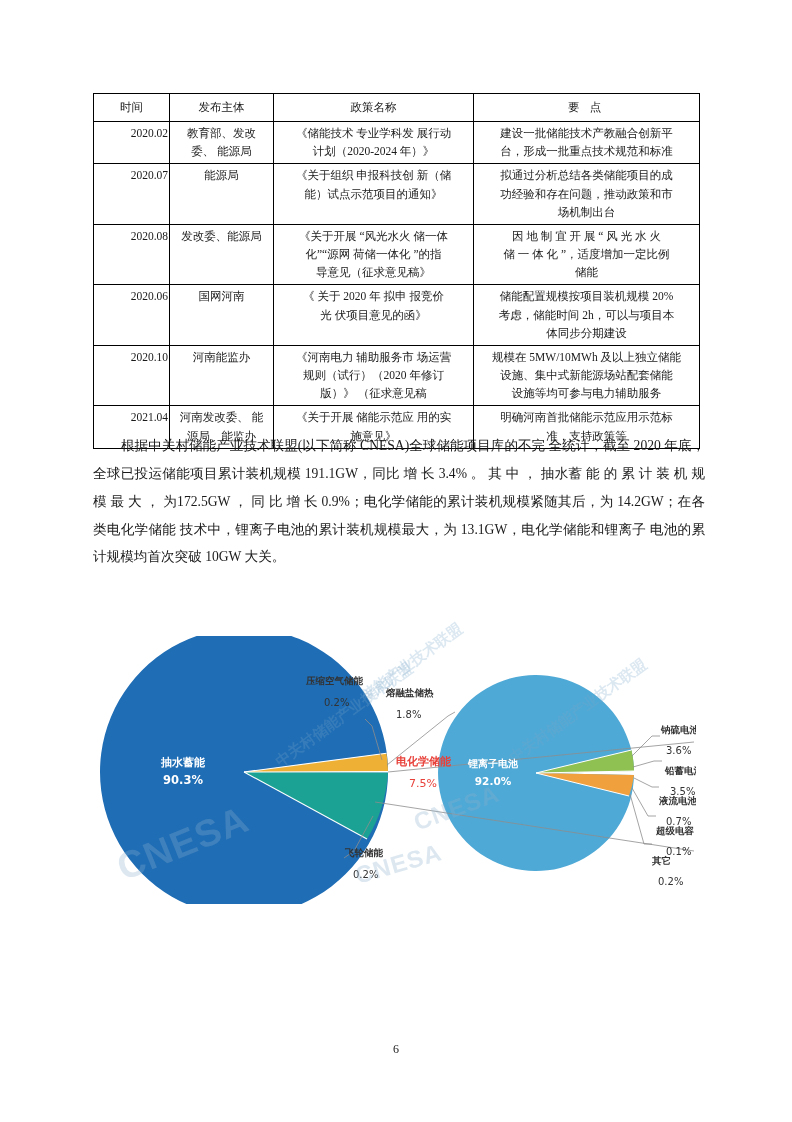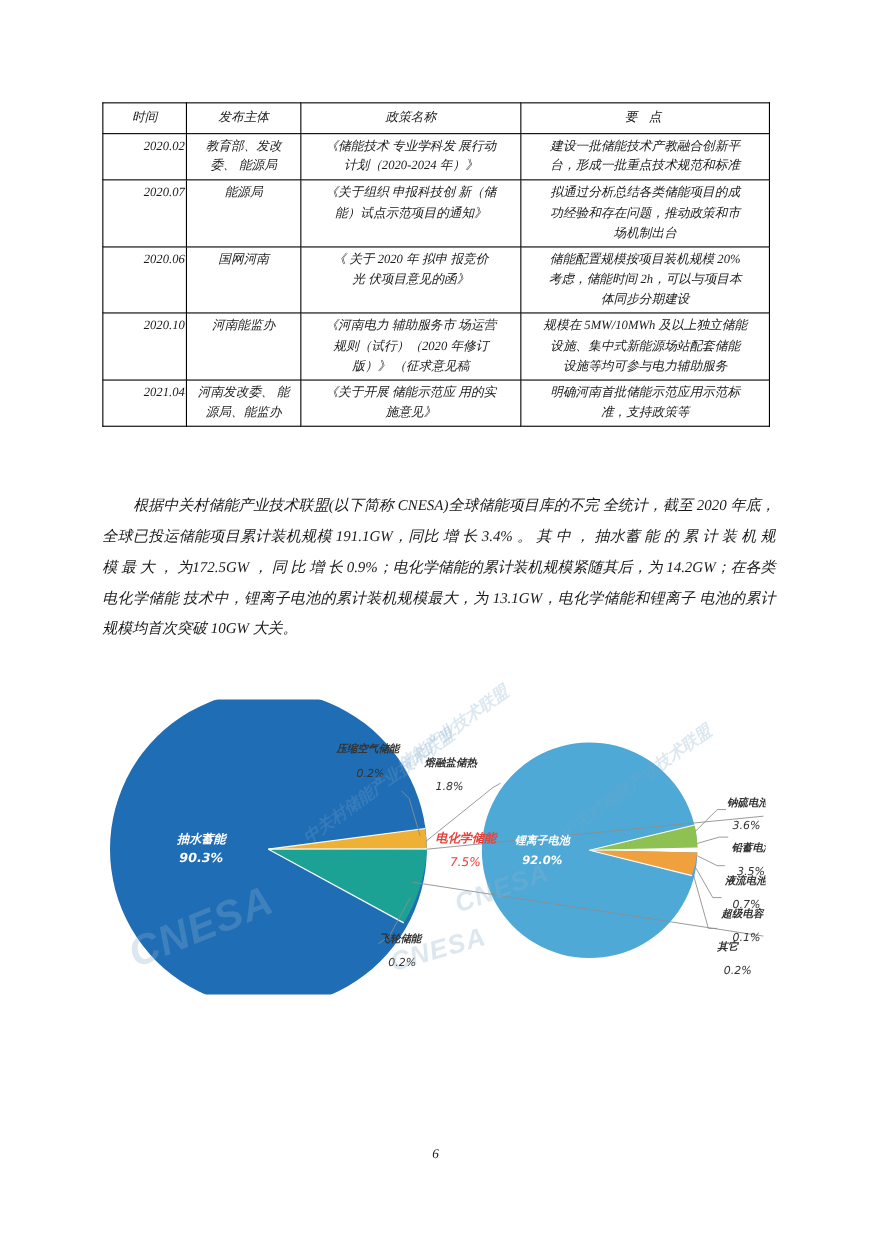--- a/index.html
+++ b/index.html
@@ -14,21 +14,20 @@
     font-family: "Liberation Serif", "DejaVu Serif", serif;
     color: #000;
     overflow: hidden;
   }
   .page {
     position: absolute;
     left: 0; top: 0;
     width: 636px;
     height: 1122px;
     background: #fff;
-    font-style: italic;
   }
 
   
   .policy-table {
     position: absolute;
     left: 93px;
     top: 93px;
     width: 606px;
     border-collapse: collapse;
     table-layout: fixed;
@@ -70,21 +69,20 @@
   .body-par {
     position: absolute;
     left: 93px;
     top: 432px;
     width: 612px;
     font-size: 13.6px;
     line-height: 2.05;
     text-align: justify;
     text-justify: inter-ideograph;
     color: #1a1a1a;
-    margin-top: 14px;
   }
   .body-par .indent { display: inline-block; width: 28px; }
 
   
   .chart-wrap {
     position: absolute;
     left: 96px;
     top: 636px;
     width: 600px;
     height: 268px;
@@ -176,20 +174,38 @@
 能）试点示范项目的通知》</div>
           </td>
           <td class="c-points">
             <div class="cellrow">拟通过分析总结各类储能项目的成
 功经验和存在问题，推动政策和市
 场机制出台</div>
           </td>
         </tr>
         <tr>
           <td class="c-time">
+            <div class="cellrow">2020.08</div>
+          </td>
+          <td class="c-issuer">
+            <div class="cellrow">发改委、能源局</div>
+          </td>
+          <td class="c-policy">
+            <div class="cellrow">《关于开展 “风光水火 储一体
+化”“源网 荷储一体化 ”的指
+导意见（征求意见稿》</div>
+          </td>
+          <td class="c-points">
+            <div class="cellrow">因 地 制 宜 开 展 “ 风 光 水 火
+储 一 体 化 ”，适度增加一定比例
+储能</div>
+          </td>
+        </tr>
+        <tr>
+          <td class="c-time">
             <div class="cellrow">2020.06</div>
           </td>
           <td class="c-issuer">
             <div class="cellrow">国网河南</div>
           </td>
           <td class="c-policy">
             <div class="cellrow">《 关于 2020 年 拟申 报竞价
 光 伏项目意见的函》</div>
           </td>
           <td class="c-points">

